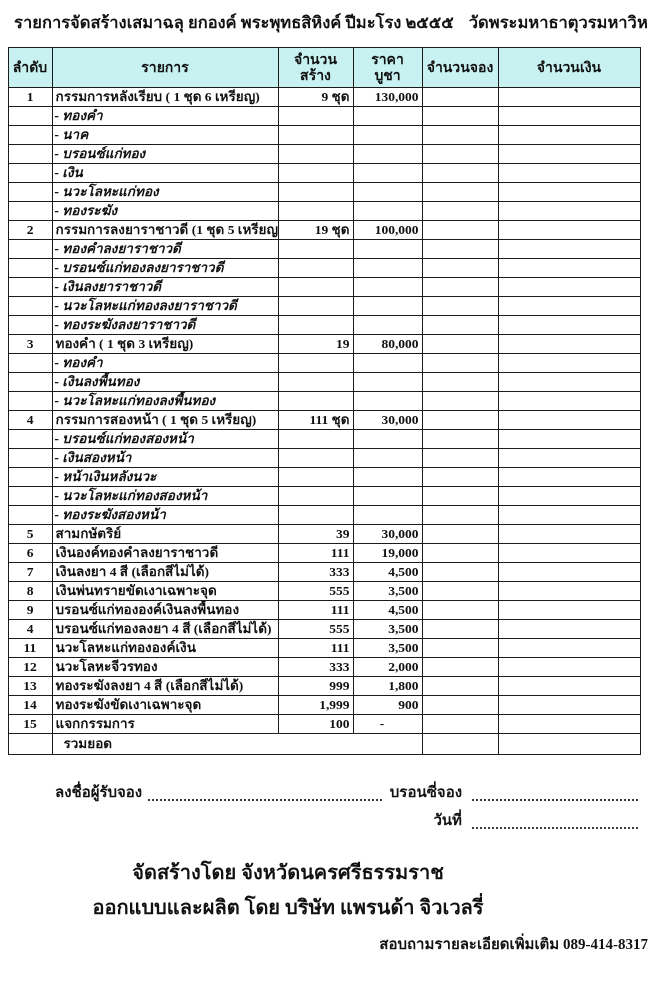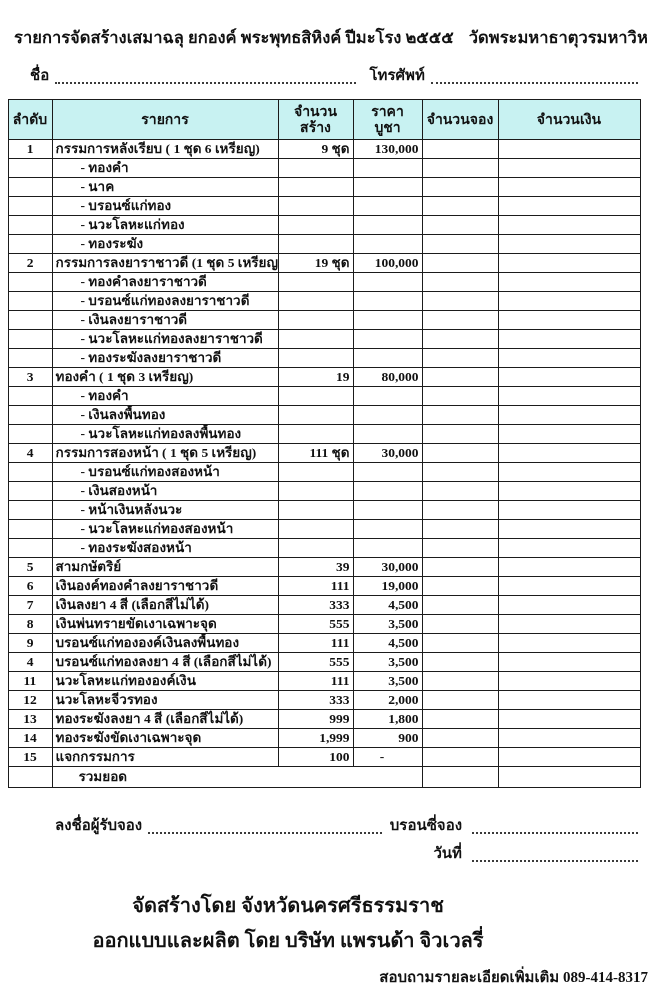--- a/index.html
+++ b/index.html
@@ -8,21 +8,21 @@
     width: 648px; height: 1000px;
     background: #ffffff;
     font-family: "Liberation Serif", serif;
     color: #111;
     font-weight: bold;
   }
   .page { position: relative; width: 648px; height: 1000px; overflow: hidden; }
 
   
   .title-line {
-    padding-top: 24px;
+    padding-top: 9px;
     display: flex; justify-content: center; align-items: baseline; gap: 15px;
     font-size: 16.5px; font-weight: bold; white-space: nowrap; margin-left: 32px;
   }
 
   
   .form-line {
     display: flex; align-items: flex-end;
     margin: 13px 10px 0 30px;
     font-size: 15px; white-space: nowrap;
   }
@@ -52,25 +52,25 @@
     background: #c8f2f2;
     height: 40px;
     font-weight: bold;
     font-size: 14px;
     text-align: center;
     vertical-align: middle;
   }
   table.order tbody td { height: 19px; font-weight: bold; background: #fff; }
   td.no { text-align: center; }
   td.item { text-align: left; padding-left: 5px; }
-  tr.sub td.item { padding-left: 28px; }
+  tr.sub td.item { padding-left: 2px; font-style: italic; }
   td.qty { text-align: right; padding-right: 3px; }
   td.price { text-align: right; padding-right: 9px; }
   td.price.dash { text-align: center; padding-right: 14px; }
-  tr.total td.item { padding-left: 26px; height: 21px; }
+  tr.total td.item { padding-left: 11px; height: 21px; }
 
   
   .sig-row {
     display: flex; align-items: flex-end;
     margin: 0 10px 0 55px;
     font-size: 15px; white-space: nowrap;
   }
   .sig-row.first { margin-top: 25px; }
   .sig-row.second { margin-top: 4px; justify-content: flex-end; }
   .dots.sign { flex: 1; margin-right: 8px; }
@@ -85,26 +85,20 @@
 </head>
 <body>
 
 <div class="page">
 
   <div class="title-line">
     <span>รายการจัดสร้างเสมาฉลุ ยกองค์ พระพุทธสิหิงค์ ปีมะโรง ๒๕๕๕</span>
     <span>วัดพระมหาธาตุวรมหาวิหาร</span>
   </div>
 
-  <div class="form-line">
-    <span>ชื่อ</span>
-    <span class="dots grow-name"></span>
-    <span class="phone-label">โทรศัพท์</span>
-    <span class="dots grow-phone"></span>
-  </div>
 
   <table class="order">
     <colgroup>
       <col style="width:44px">
         <col style="width:226px">
         <col style="width:75px">
       <col style="width:69px">
         <col style="width:76px">
         <col style="width:142px">
     </colgroup>
@@ -152,20 +146,28 @@
         <tr class="sub">
           <td class="no"></td>
           <td class="item">- บรอนซ์แก่ทอง</td>
           <td class="qty"></td>
           <td class="price"></td>
           <td class="reserve"></td>
           <td class="amount"></td>
         </tr>
         <tr class="sub">
           <td class="no"></td>
+          <td class="item">- เงิน</td>
+          <td class="qty"></td>
+          <td class="price"></td>
+          <td class="reserve"></td>
+          <td class="amount"></td>
+        </tr>
+        <tr class="sub">
+          <td class="no"></td>
           <td class="item">- นวะโลหะแก่ทอง</td>
           <td class="qty"></td>
           <td class="price"></td>
           <td class="reserve"></td>
           <td class="amount"></td>
         </tr>
         <tr class="sub">
           <td class="no"></td>
           <td class="item">- ทองระฆัง</td>
           <td class="qty"></td>

